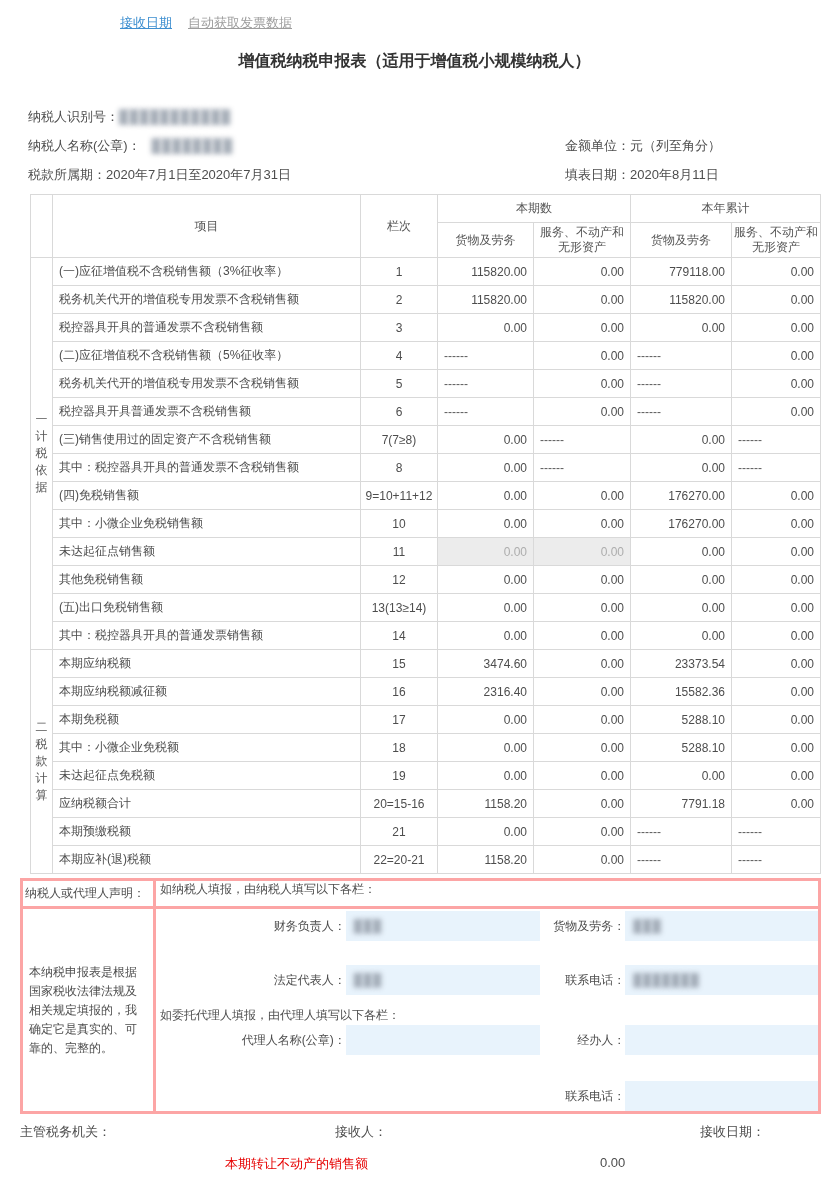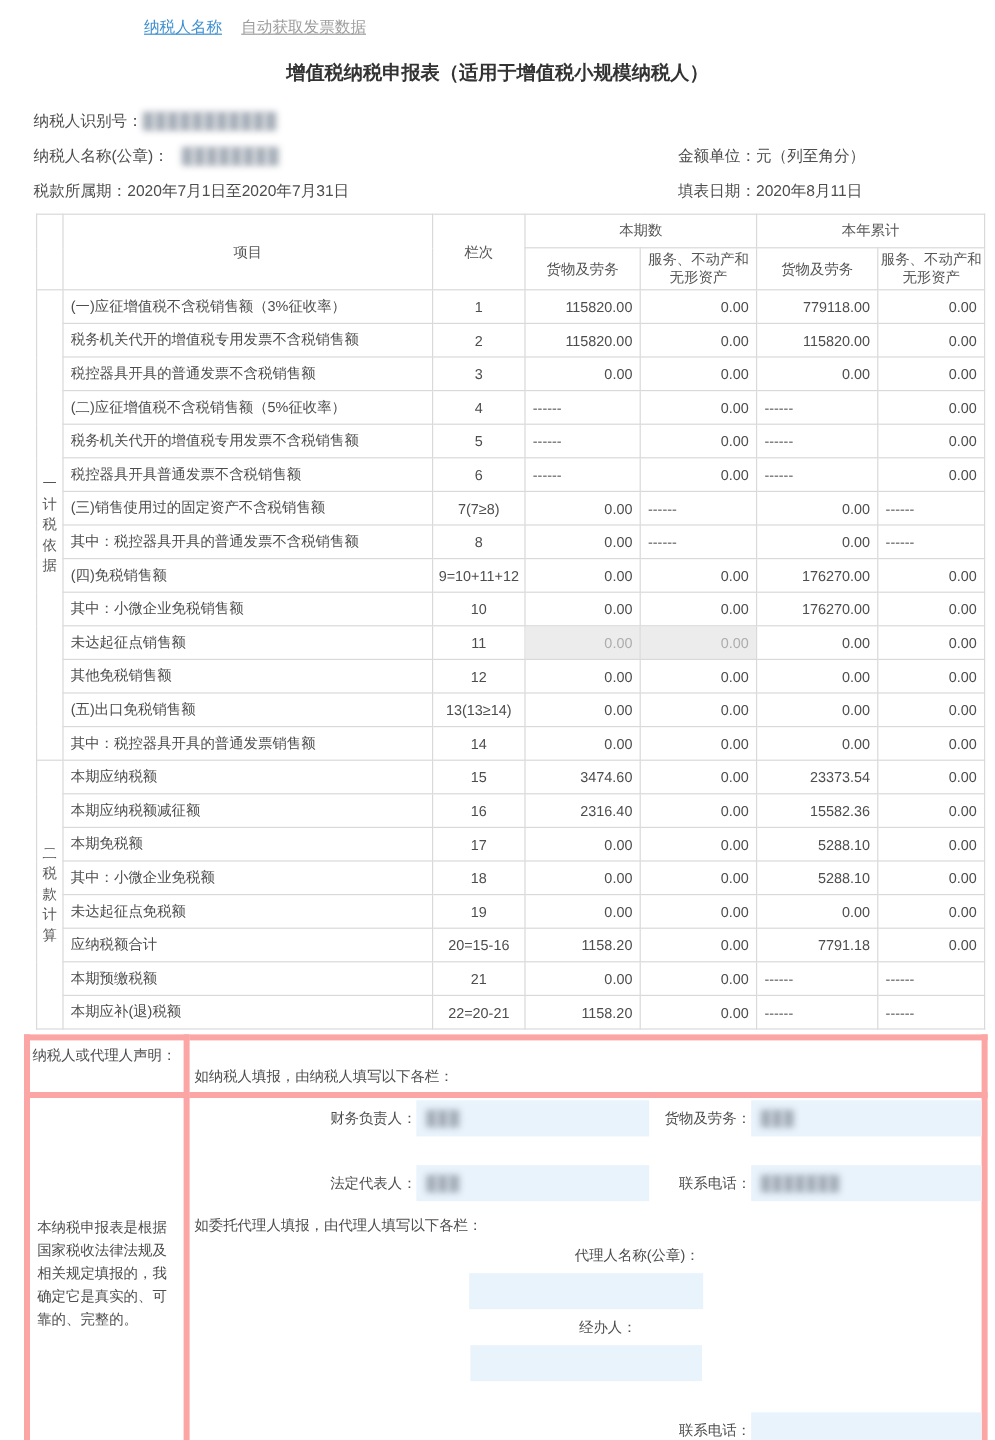--- a/index.html
+++ b/index.html
@@ -11,77 +11,77 @@
   }
   
   .topbar { padding: 14px 0 0 120px; font-size: 13px; }
   .topbar a { text-decoration: underline; margin-right: 16px; cursor: pointer; }
   .link-blue { color: #3e8fd0; }
   .link-gray { color: #9d9d9d; text-align: center; }
   
   .title { text-align: center; font-size: 16px; font-weight: bold; color: #333; margin-top: 19px; }
   
   .meta-row { position: relative; height: 16px; font-size: 13px; color: #4d4d4d; }
-  .mr1 { margin-top: 20px; }
+  .mr1 { margin-top: 36px; }
   .mr2 { margin-top: 13px; }
   .mr3 { margin-top: 13px; }
   .meta-left { position: absolute; left: 28px; top: 0; }
   .meta-right { position: absolute; left: 565px; top: 0; }
   .redacted { color: transparent; text-shadow: 0 0 5px rgba(150,160,172,.85); letter-spacing: 1px; }
   
   table.main { border-collapse: collapse; table-layout: fixed; width: 790px; margin: 12px 0 0 30px; }
   .main th, .main td { border: 1px solid #d9d9d9; font-weight: normal; }
   .main thead th { text-align: center; color: #555; height: 28px; line-height: 15px; padding: 2px; }
   .main tbody td { height: 28px; }
   td.item { text-align: left; padding: 0 3px 0 6px; overflow: hidden; white-space: nowrap; }
   td.no { text-align: center; overflow: hidden; white-space: nowrap; }
   td.val { text-align: right; padding-right: 6px; overflow: hidden; white-space: nowrap; }
   td.val.dash { text-align: left; padding-left: 6px; color: #5a5a5a; }
   td.val.muted { background: #ececec; color: #adadad; }
   td.sec { text-align: center; vertical-align: middle; padding: 0; color: #555; }
   .sec-inner { white-space: pre-line; line-height: 17px; }
   
   table.decl { border-collapse: collapse; table-layout: fixed; width: 798px; margin: 4px 0 0 20px; }
-  .decl td { border: 5px solid #fca5a5; vertical-align: top; color: #4d4d4d; }
+  .decl td { border: 3px solid #fca5a5; vertical-align: top; color: #4d4d4d; }
   .decl .dh-left { padding: 4px 0 4px 2px; }
-  .decl .dh-right { padding: 22px 0 4px 4px; }
+  .decl .dh-right { padding: 0 0 4px 4px; }
   .decl .stmt { vertical-align: middle; padding: 4px 6px; line-height: 19px; }
   .decl .fields { padding: 0; margin-top: 12px; }
   .fline { display: flex; align-items: center; }
   .fl-1 { width: 190px; text-align: right; line-height: 30px; }
   .fin-1 { width: 195px; }
   .fl-2 { width: 85px; text-align: right; line-height: 30px; }
   .fin-2 { width: 193px; }
   .finput { display: inline-block; height: 30px; line-height: 30px; background: #e8f3fc; padding-left: 8px; overflow: hidden; }
   .spacer-left { width: 385px; }
   .agent-note { padding-left: 4px; margin-top: 12px; height: 14px; }
   .m-t2  { margin-top: 2px; }
   .m-t24 { margin-top: 24px; }
-  .m-t4  { margin-top: 4px; flex-direction: column; }
+  .m-t4  { margin-top: 4px; }
   .m-t26 { margin-top: 26px; }
   
   .footer-row { position: relative; height: 16px; margin-top: 9px; font-size: 13px; }
   .fa { position: absolute; top: 0; }
   .authority { left: 20px; }
   .receiver { left: 335px; }
   .receive-date { left: 700px; }
   .red-row { position: relative; height: 16px; margin-top: 16px; font-size: 13px; }
   .red-label { position: absolute; left: 225px; color: #e60000; }
   .red-value { position: absolute; left: 600px; color: #4d4d4d; }
   
   .btn-bar { margin-top: 46px; display: flex; justify-content: center; gap: 9px; }
   .btn { font-family: inherit; font-size: 13px; padding: 6px 15px; cursor: pointer; border-radius: 0; }
   .btn.primary { background: #4da6e8; color: #ffffff; border: 1px solid #4da6e8; }
   .btn.disabled { background: #fcfcfc; color: #b3b3b3; border: 1px solid #dddddd; }
 </style>
 </head>
 <body>
 
 <div class="topbar">
-  <a class="link-blue">纳税人名称</a><a class="link-gray">自动获取发票数据</a>
+  <a class="link-blue">接收日期</a><a class="link-gray">自动获取发票数据</a>
 </div>
 
 <div class="title">增值税纳税申报表（适用于增值税小规模纳税人）</div>
 
 <div class="meta-row mr1">
   <span class="meta-left"><span>纳税人识别号：</span><span class="redacted">███████████</span></span>
 </div>
 <div class="meta-row mr2">
   <span class="meta-left"><span>纳税人名称(公章)：</span>&nbsp;&nbsp;&nbsp;<span class="redacted">████████</span></span>
   <span class="meta-right">金额单位：元（列至角分）</span>

